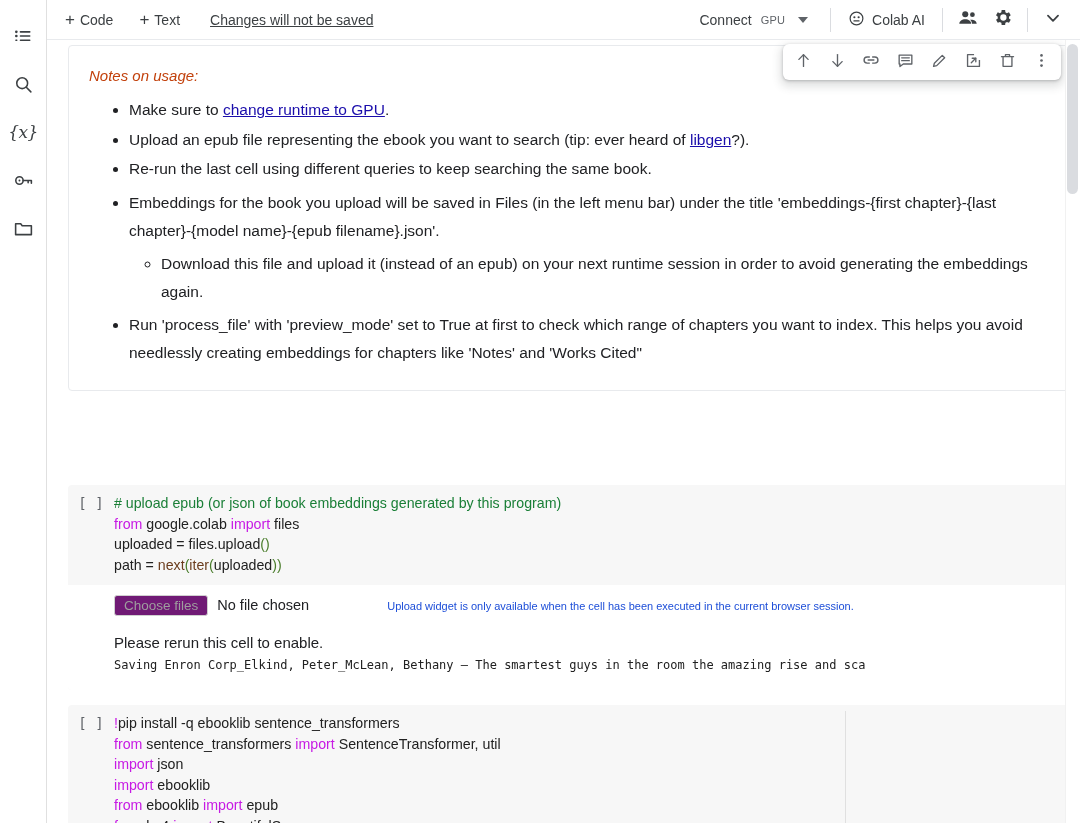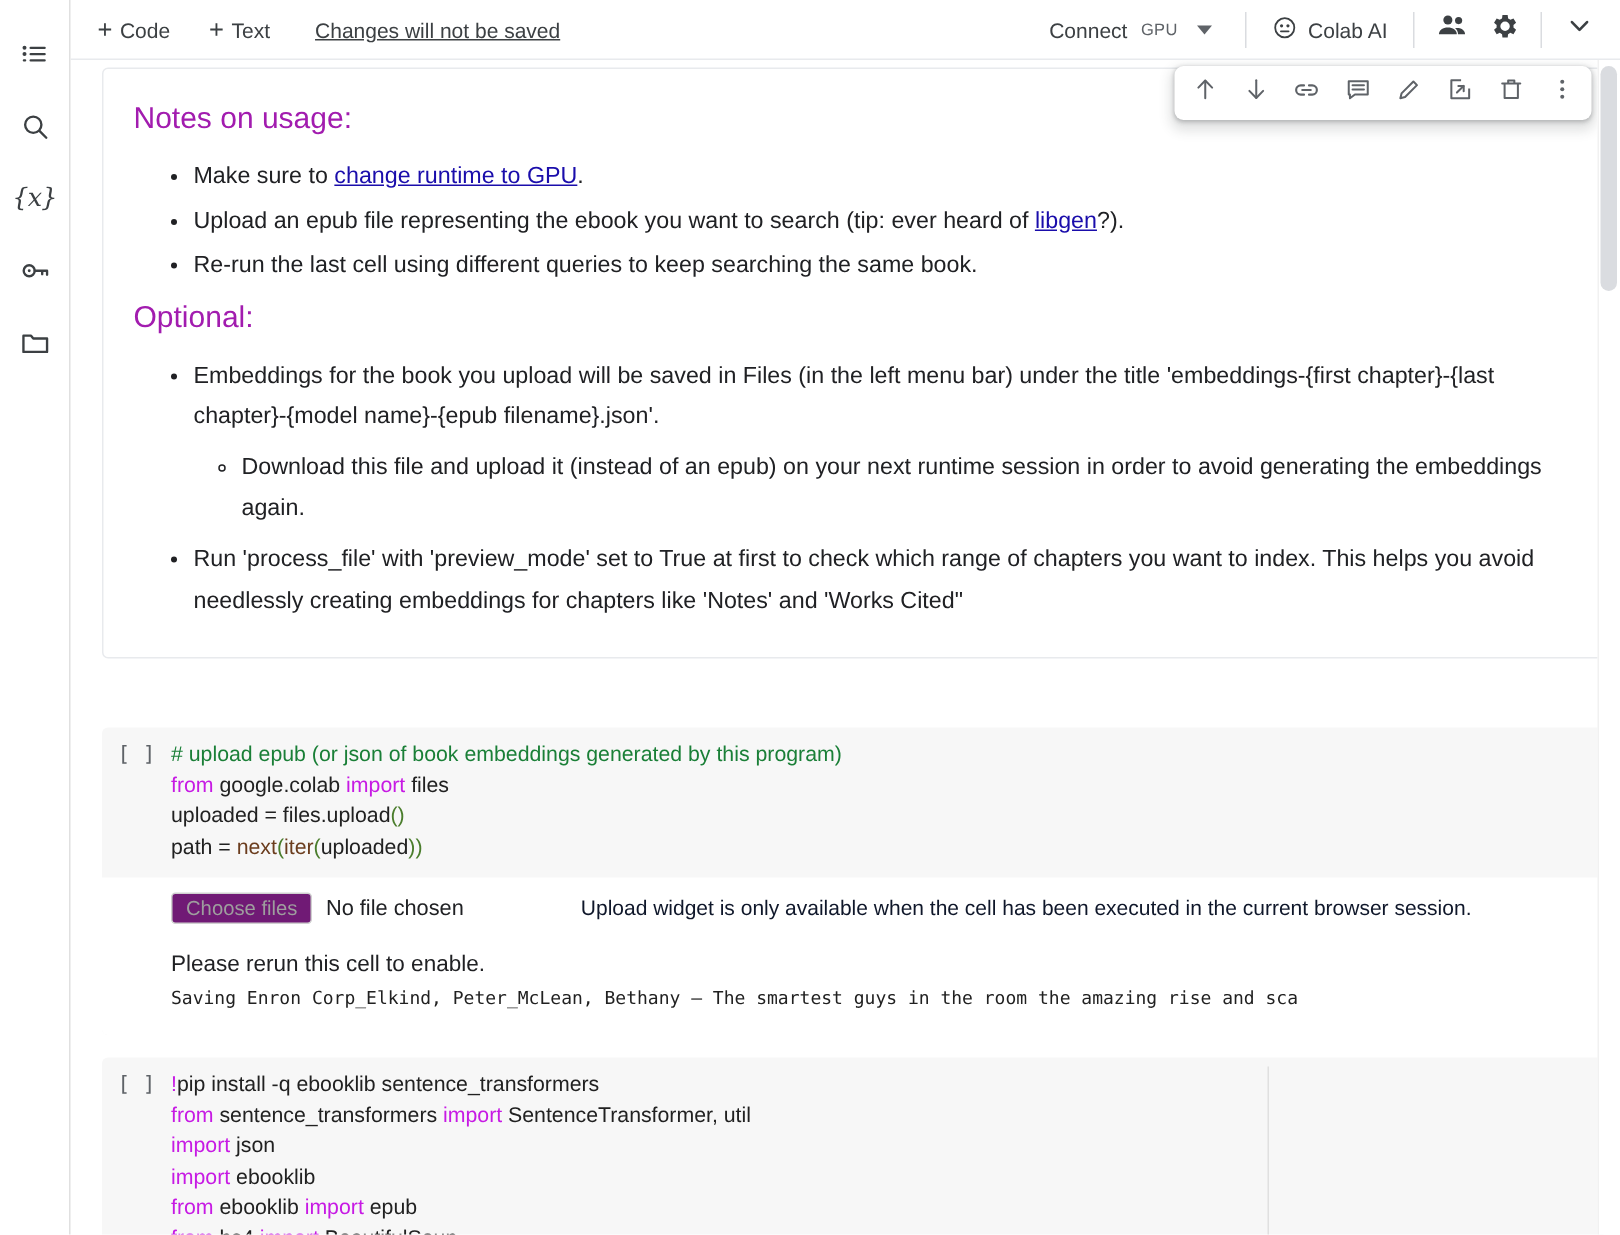--- a/index.html
+++ b/index.html
@@ -117,22 +117,23 @@
   
   #md-cell {
     position: absolute; left: 21px; top: 5px;
     width: 1001px;
     background: #ffffff;
     border: 1px solid #e8eaed;
     border-radius: 4px;
     padding: 14px 20px 18px 20px;
   }
   .md-p {
-    font-size: 20px; color: #a21caf; line-height: 1.55;
+    font-size: 15px; color: #c2410c; line-height: 1.55;
     margin: 4px 0 9px 0;
+    font-style: italic;
   }
   .md-list { margin: 0 0 6px 0; padding-left: 40px; }
   .md-list li {
     font-size: 15.5px; color: #202124; line-height: 1.78;
     margin-bottom: 2px;
   }
   .md-list ul {
     list-style-type: circle;
     margin: 6px 0 6px 0; padding-left: 32px;
   }
@@ -192,21 +193,21 @@
     background: #701a75;
     border: 1px solid #d0d0d0;
     border-radius: 3px;
     padding: 2px 9px;
     cursor: default;
   }
   .no-file {
     font-size: 14.5px; color: #202124; margin-left: 9px;
   }
   .widget-note {
-    font-size: 14px; color: #0f172a; margin-left: 78px;
+    font-size: 11px; color: #1d4ed8; margin-left: 78px;
   }
   .rerun-note {
     font-size: 15px; color: #202124; margin-top: 18px;
   }
   .out-mono {
     font-family: "DejaVu Sans Mono", monospace;
     font-size: 12px; line-height: 20.6px;
     color: #212121; white-space: pre; margin-top: 4px;
     overflow: hidden;
   }
@@ -413,21 +414,20 @@
           <span>Make sure to </span><a class="md-link">change runtime to GPU</a><span>.</span>
         </li>
         <li>
           <span>Upload an epub file representing the ebook you want to search (tip: ever heard of </span><a class="md-link">libgen</a><span>?).</span>
         </li>
         <li>
           <span>Re-run the last cell using different queries to keep searching the same book.</span>
         </li>
       </ul>
 
-      <div class="md-p">Optional:</div>
       <ul class="md-list">
         <li>
           <span>Embeddings for the book you upload will be saved in Files (in the left menu bar) under the title 'embeddings-{first chapter}-{last chapter}-{model name}-{epub filename}.json'.</span>
           <ul>
             <li>
               <span>Download this file and upload it (instead of an epub) on your next runtime session in order to avoid generating the embeddings again.</span>
             </li>
           </ul>
         </li>
         <li style="margin-top:0;">

